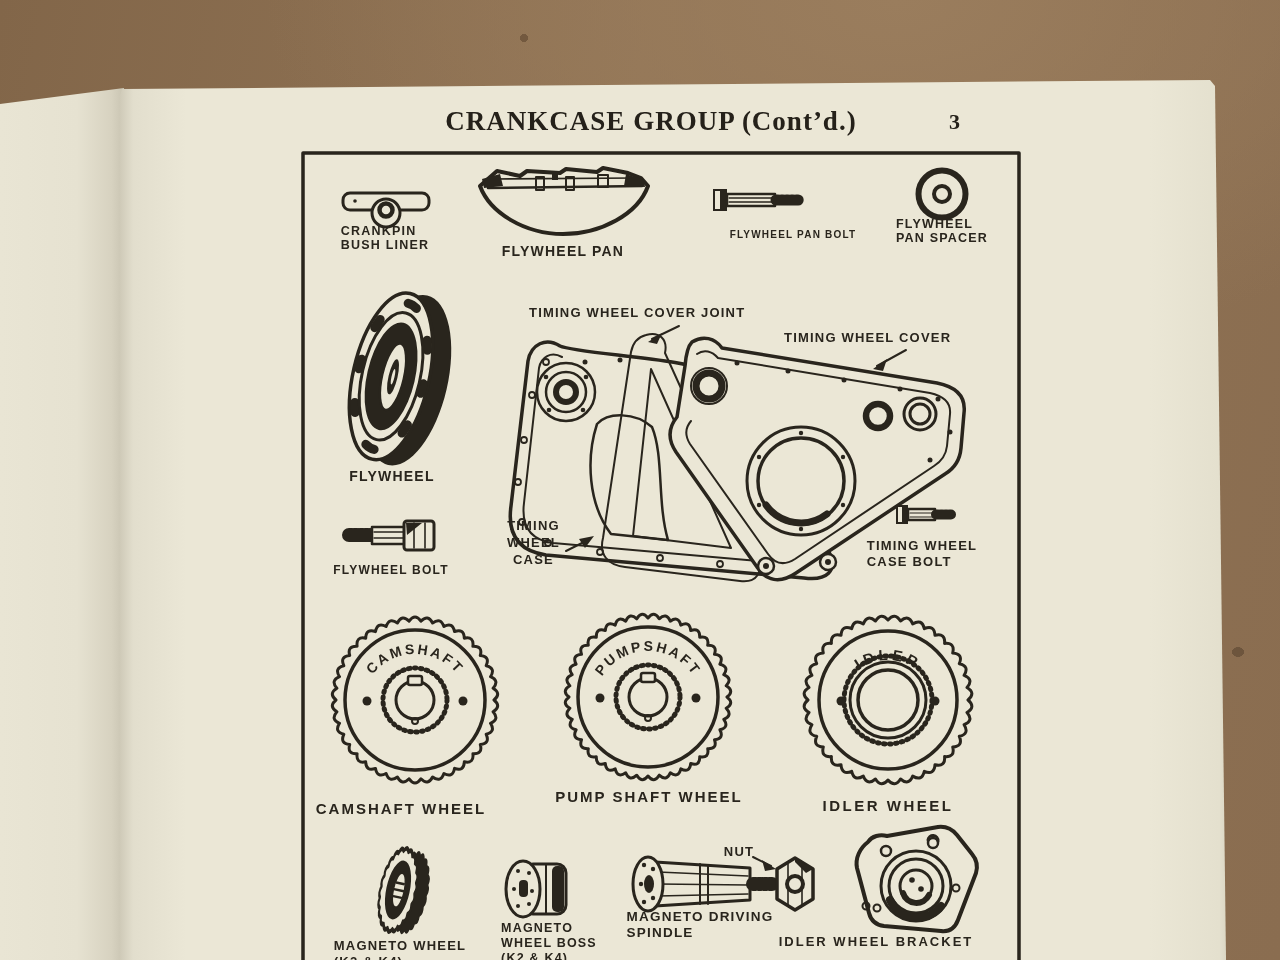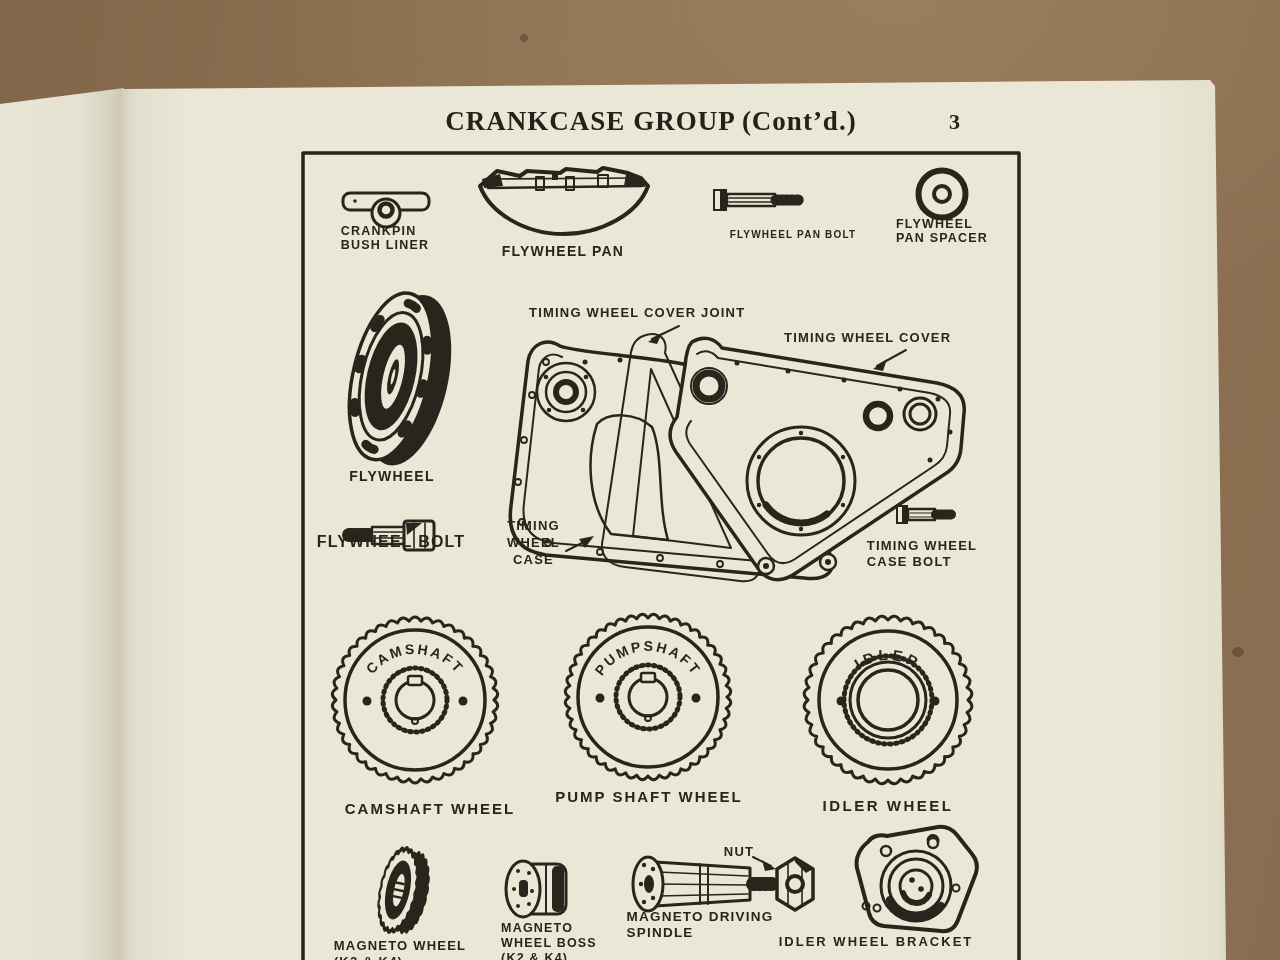--- a/index.html
+++ b/index.html
@@ -318,22 +318,22 @@
   <div class="cap la" style="left:784px;top:330px">TIMING WHEEL COVER</div>
   <div class="cap la" style="left:507px;top:517px;line-height:17px">
     <div>TIMING</div>
     <div>WHEEL</div>
     <div>CASE</div>
   </div>
   <div class="cap" style="left:922px;top:538px;line-height:16px">
     <div>TIMING WHEEL</div>
     <div>CASE BOLT</div>
   </div>
-  <div class="cap" style="left:391px;top:534px;font-size:16px">FLYWHEEL BOLT</div>
-  <div class="cap" style="left:430px;top:801px;font-size:15px;letter-spacing:2px">CAMSHAFT WHEEL</div>
+  <div class="cap" style="left:391px;top:562px;font-size:12px">FLYWHEEL BOLT</div>
+  <div class="cap" style="left:401px;top:801px;font-size:15px;letter-spacing:2px">CAMSHAFT WHEEL</div>
   <div class="cap" style="left:649px;top:789px;font-size:15px;letter-spacing:2px">PUMP SHAFT WHEEL</div>
   <div class="cap" style="left:888px;top:798px;font-size:15px;letter-spacing:2.5px">IDLER WHEEL</div>
   <div class="cap" style="left:400px;top:938px;line-height:16px">
     <div>MAGNETO WHEEL</div>
     <div>(K2 &amp; K4)</div>
   </div>
   <div class="cap" style="left:549px;top:921px;font-size:12.5px;line-height:15px">
     <div>MAGNETO</div>
     <div>WHEEL BOSS</div>
     <div>(K2 &amp; K4)</div>

